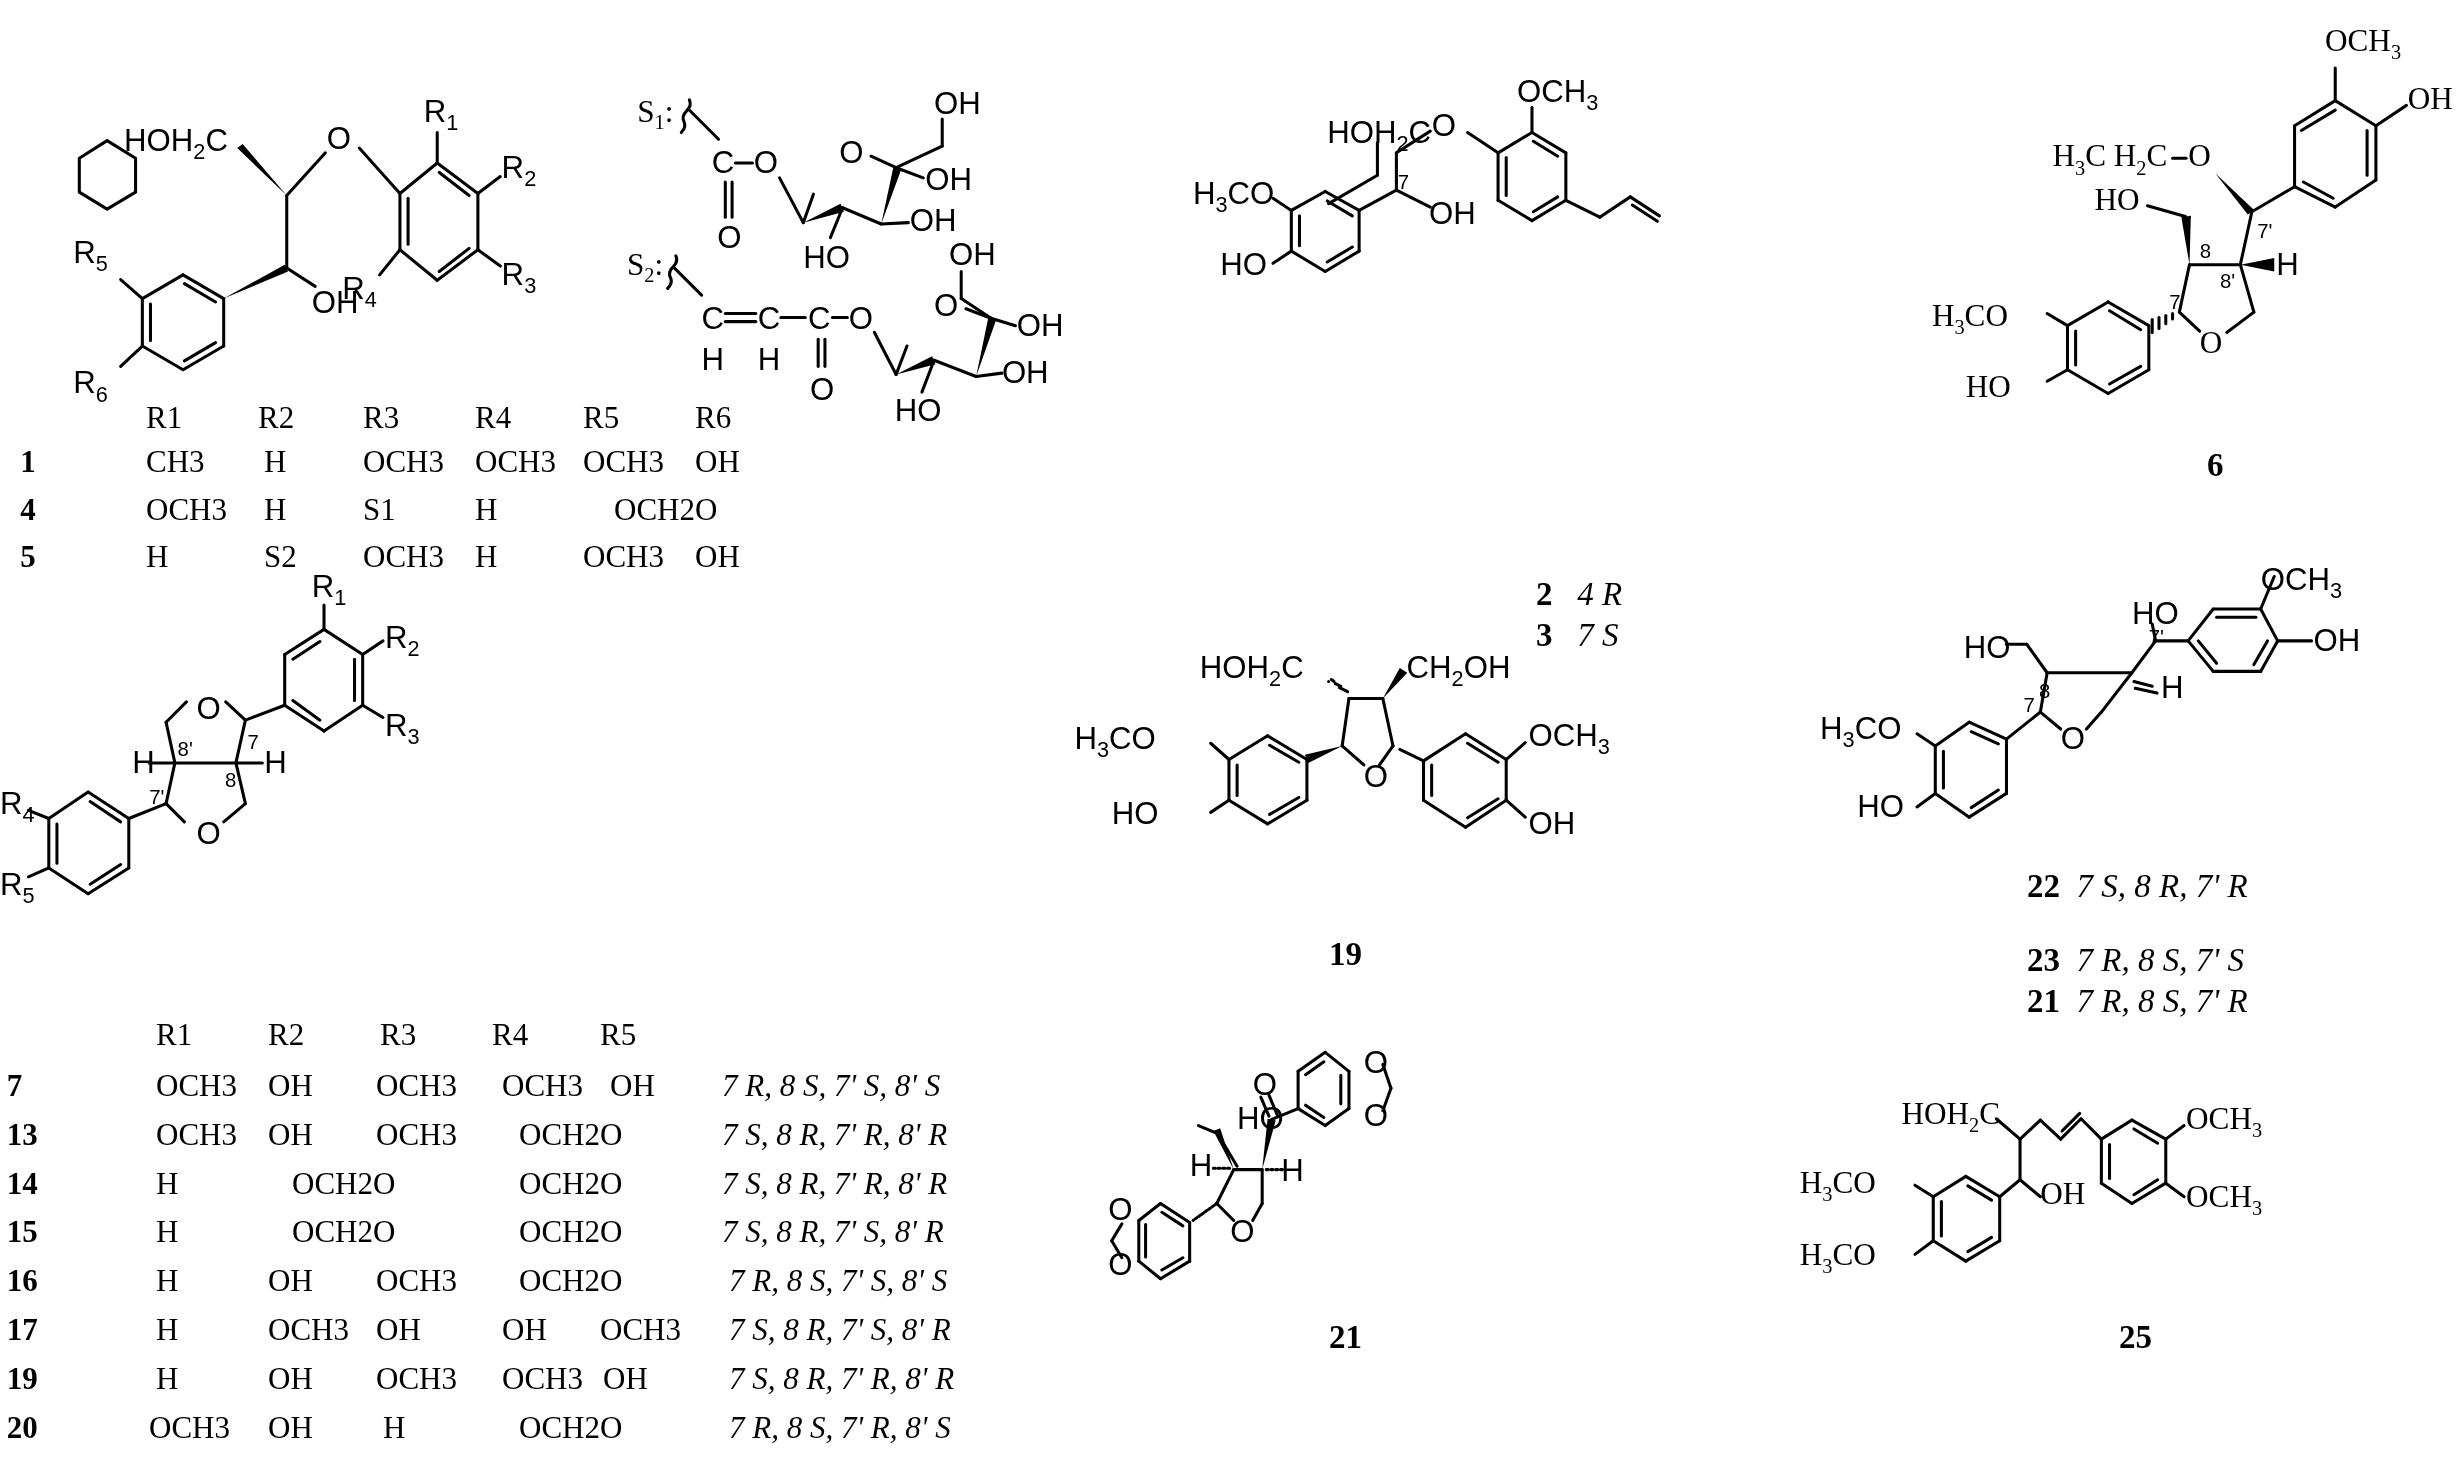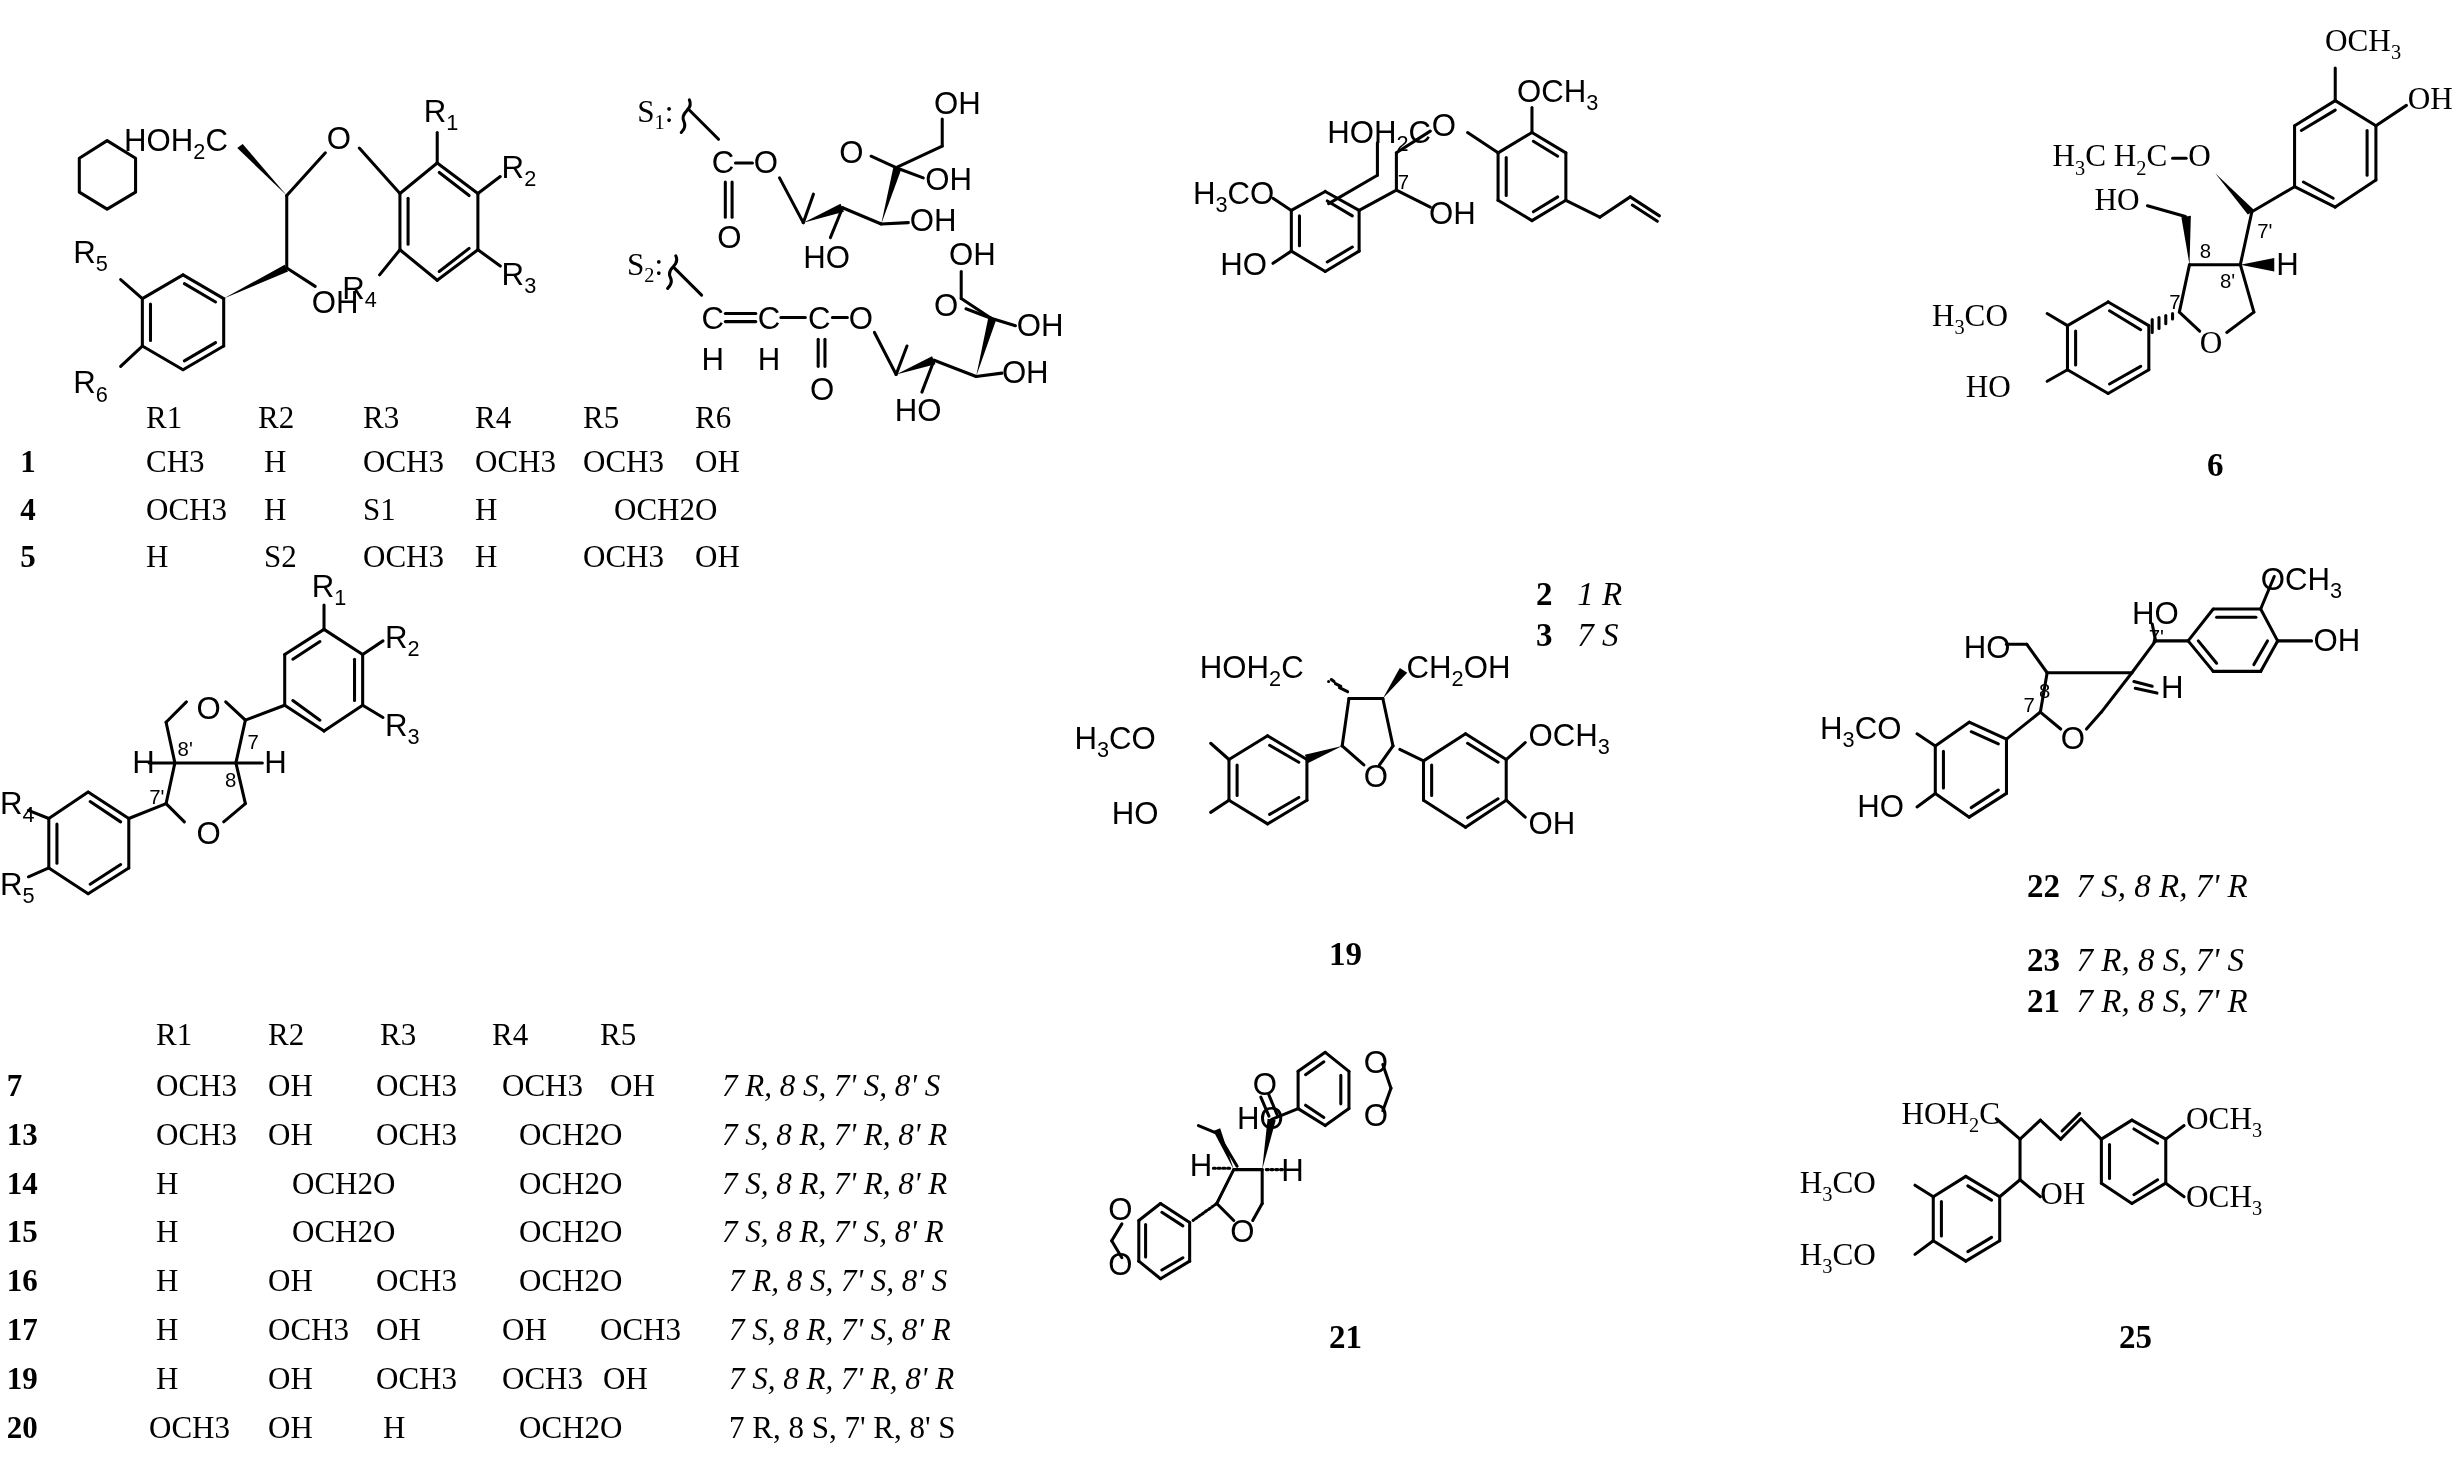--- a/index.html
+++ b/index.html
@@ -513,21 +513,21 @@
 
   <div class="cell num" style="left:20.3px;top:139px">5</div>
   <div class="cell" style="left:146px;top:139px">H</div>
   <div class="cell" style="left:264px;top:139px">S2</div>
   <div class="cell" style="left:363px;top:139px">OCH3</div>
   <div class="cell" style="left:475px;top:139px">H</div>
   <div class="cell" style="left:583px;top:139px">OCH3</div>
   <div class="cell" style="left:695px;top:139px">OH</div>
 </div>
 
-<div class="cmpd" style="left:1536px;top:576px"><b>2</b>&nbsp;&nbsp;&nbsp;<i>1 R</i></div>
+<div class="cmpd" style="left:1536px;top:576px"><b>2</b>&nbsp;&nbsp;&nbsp;<i>4 R</i></div>
 <div class="cmpd" style="left:1536px;top:617px"><b>3</b>&nbsp;&nbsp;&nbsp;<i>7 S</i></div>
 
 <div class="cmpd" style="left:2207px;top:447px"><b>6</b></div>
 
 <div class="tbl" style="left:0;top:1017px;width:983px;height:460px;">
   <div class="cell" style="left:156px;top:0">R1</div>
   <div class="cell" style="left:268px;top:0">R2</div>
   <div class="cell" style="left:380px;top:0">R3</div>
   <div class="cell" style="left:492px;top:0">R4</div>
   <div class="cell" style="left:600px;top:0">R5</div>
@@ -591,21 +591,21 @@
     <div class="cell" style="left:502px">OCH3</div>
     <div class="cell" style="left:603px">OH</div>
     <div class="cell" style="left:729px;font-style:italic">7 S, 8 R, 7' R, 8' R</div>
   </div>
   <div style="position:absolute;top:342px;left:0;width:983px;">
     <div class="cell num" style="left:6.8px">20</div>
     <div class="cell" style="left:149px">OCH3</div>
     <div class="cell" style="left:268px">OH</div>
     <div class="cell" style="left:383px">H</div>
     <div class="cell" style="left:519px">OCH2O</div>
-    <div class="cell" style="left:729px;">7 R, 8 S, 7' R, 8' S</div>
+    <div class="cell" style="left:729px;font-style:italic">7 R, 8 S, 7' R, 8' S</div>
   </div>
 </div>
 
 <div class="cmpd" style="left:1329px;top:936px"><b>19</b></div>
 
 <div class="cmpd" style="left:2027px;top:868px"><b>22</b>&nbsp;&nbsp;<i>7 S, 8 R, 7' R</i></div>
 <div class="cmpd" style="left:2027px;top:942px"><b>23</b>&nbsp;&nbsp;<i>7 R, 8 S, 7' S</i></div>
 <div class="cmpd" style="left:2027px;top:983px"><b>21</b>&nbsp;&nbsp;<i>7 R, 8 S, 7' R</i></div>
 
 <div class="cmpd" style="left:1329px;top:1319px"><b>21</b></div>

